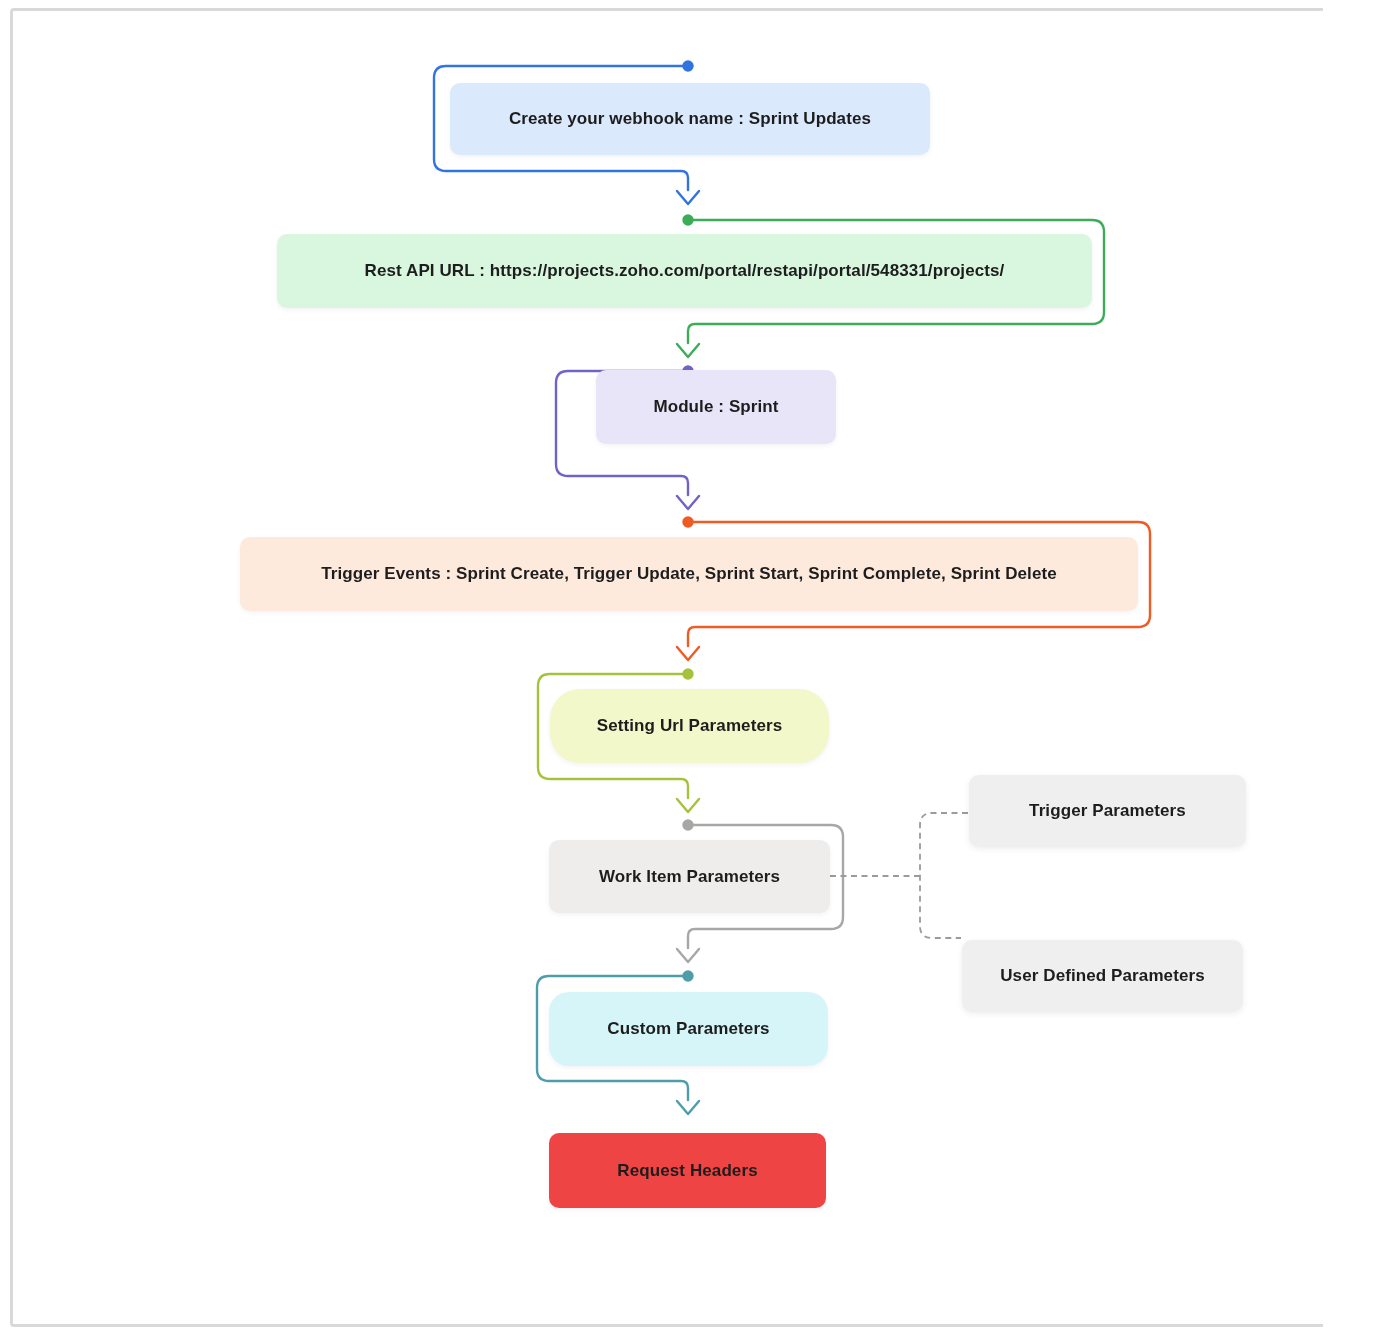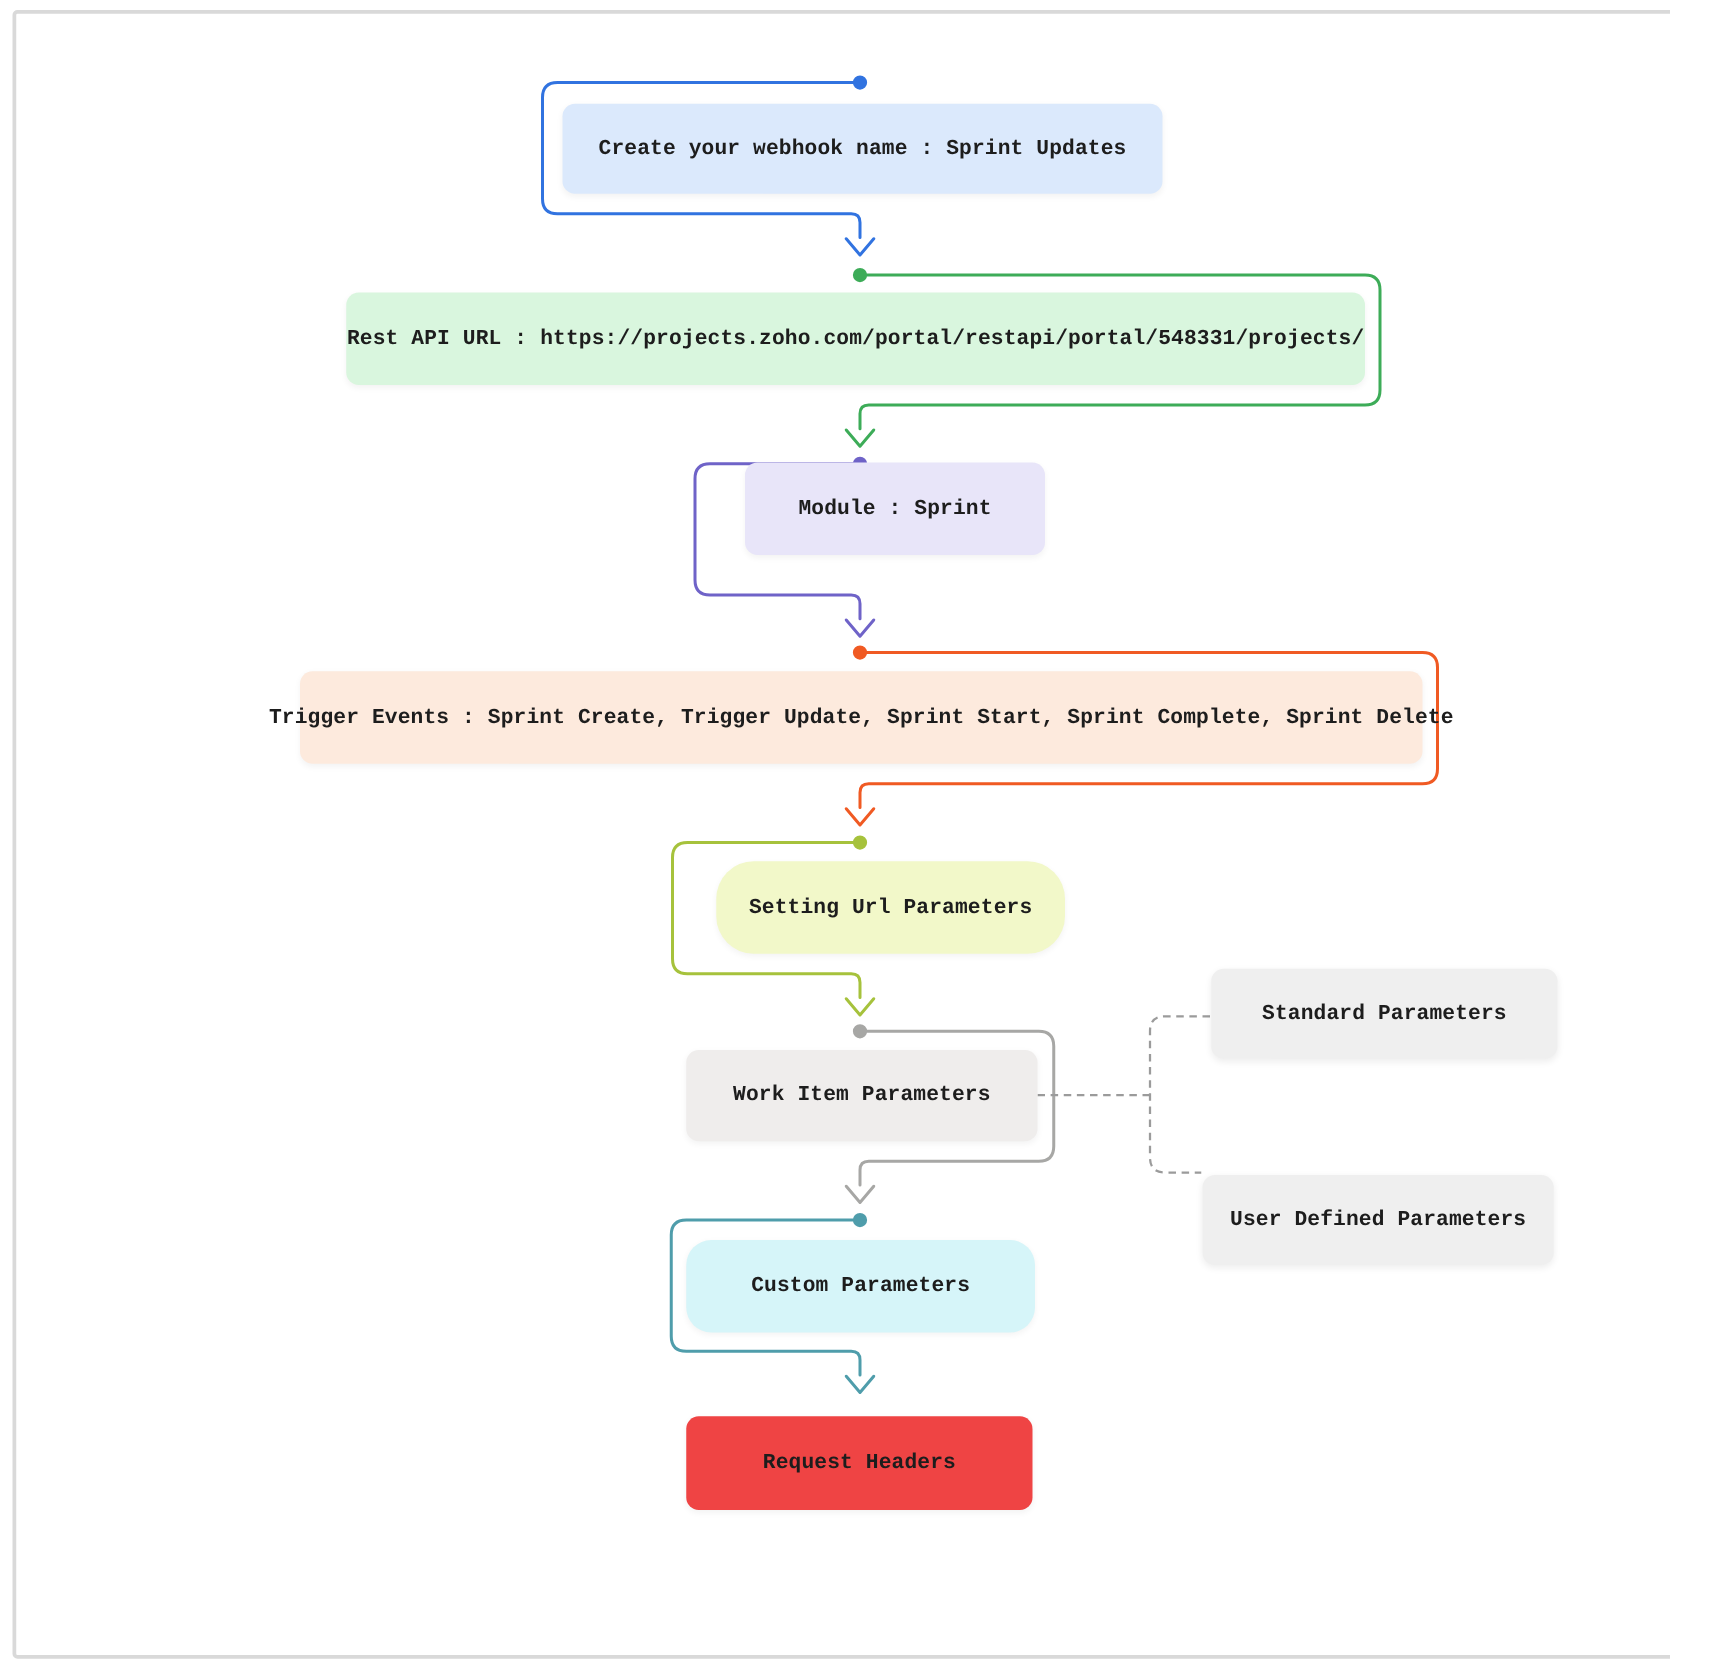--- a/index.html
+++ b/index.html
@@ -1,23 +1,22 @@
 <!DOCTYPE html>
 <html><head>
 <meta charset="utf-8">
 <title>Webhook Flow Diagram</title>
 <style>
   html,body{margin:0;padding:0;background:#ffffff;}
   .canvas{
     position:relative;
     width:1323px;height:1336px;
     background:#ffffff;
-    font-family:Liberation Mono, monospace;
+    font-family:Liberation Sans, sans-serif;
     overflow:hidden;
-    padding-left:13px;
   }
   .frame{
     position:absolute;
     left:10px;top:8px;
     width:1352px;height:1313px;
     border:3px solid #d9d9d9;
     border-radius:4px;
     pointer-events:none;
   }
   .connectors{
@@ -34,21 +33,21 @@
     white-space:nowrap;
     padding:0 8px;
     box-sizing:border-box;
     box-shadow:0 2px 5px rgba(0,0,0,0.05);
     letter-spacing:0.1px;
   }
   .n1{left:450px;top:83px;width:480px;height:72px;}
   .n2{left:277px;top:234px;width:815px;height:74px;}
   .n3{left:568px;top:370px;width:240px;height:74px;margin-left:28px;}
   .n4{left:240px;top:537px;width:898px;height:74px;}
-  .n5{left:573px;top:689px;width:279px;height:74px;border-radius:30px;}
+  .n5{left:550px;top:689px;width:279px;height:74px;border-radius:30px;}
   .n6{left:549px;top:840px;width:281px;height:73px;}
   .n7{left:549px;top:992px;width:279px;height:74px;}
   .n8{left:549px;top:1133px;width:277px;height:75px;}
   .s1{left:969px;top:775px;width:277px;height:72px;box-shadow:0 2px 6px rgba(0,0,0,0.07);}
   .s2{left:962px;top:901px;width:281px;height:72px;box-shadow:0 2px 6px rgba(0,0,0,0.07);margin-top:39px;}
 </style>
 </head>
 <body>
 
 <div class="canvas" style="color: rgb(29, 29, 29);">
@@ -129,21 +128,21 @@
 
   <div class="node n7" style="background-color: rgb(214, 245, 249); border-radius: 20px;">
     <span>Custom Parameters</span>
   </div>
 
   <div class="node n8" style="background-color: #ef4444;">
     <span>Request Headers</span>
   </div>
 
   <div class="node s1" style="background-color: rgb(239, 239, 239);">
-    <span>Standard Parameters</span>
+    <span>Trigger Parameters</span>
   </div>
 
   <div class="node s2" style="background-color: rgb(239, 239, 239);">
     <span>User Defined Parameters</span>
   </div>
 
   <div class="frame" style="border-color: rgb(217, 217, 217);"></div>
 
 </div>
 

